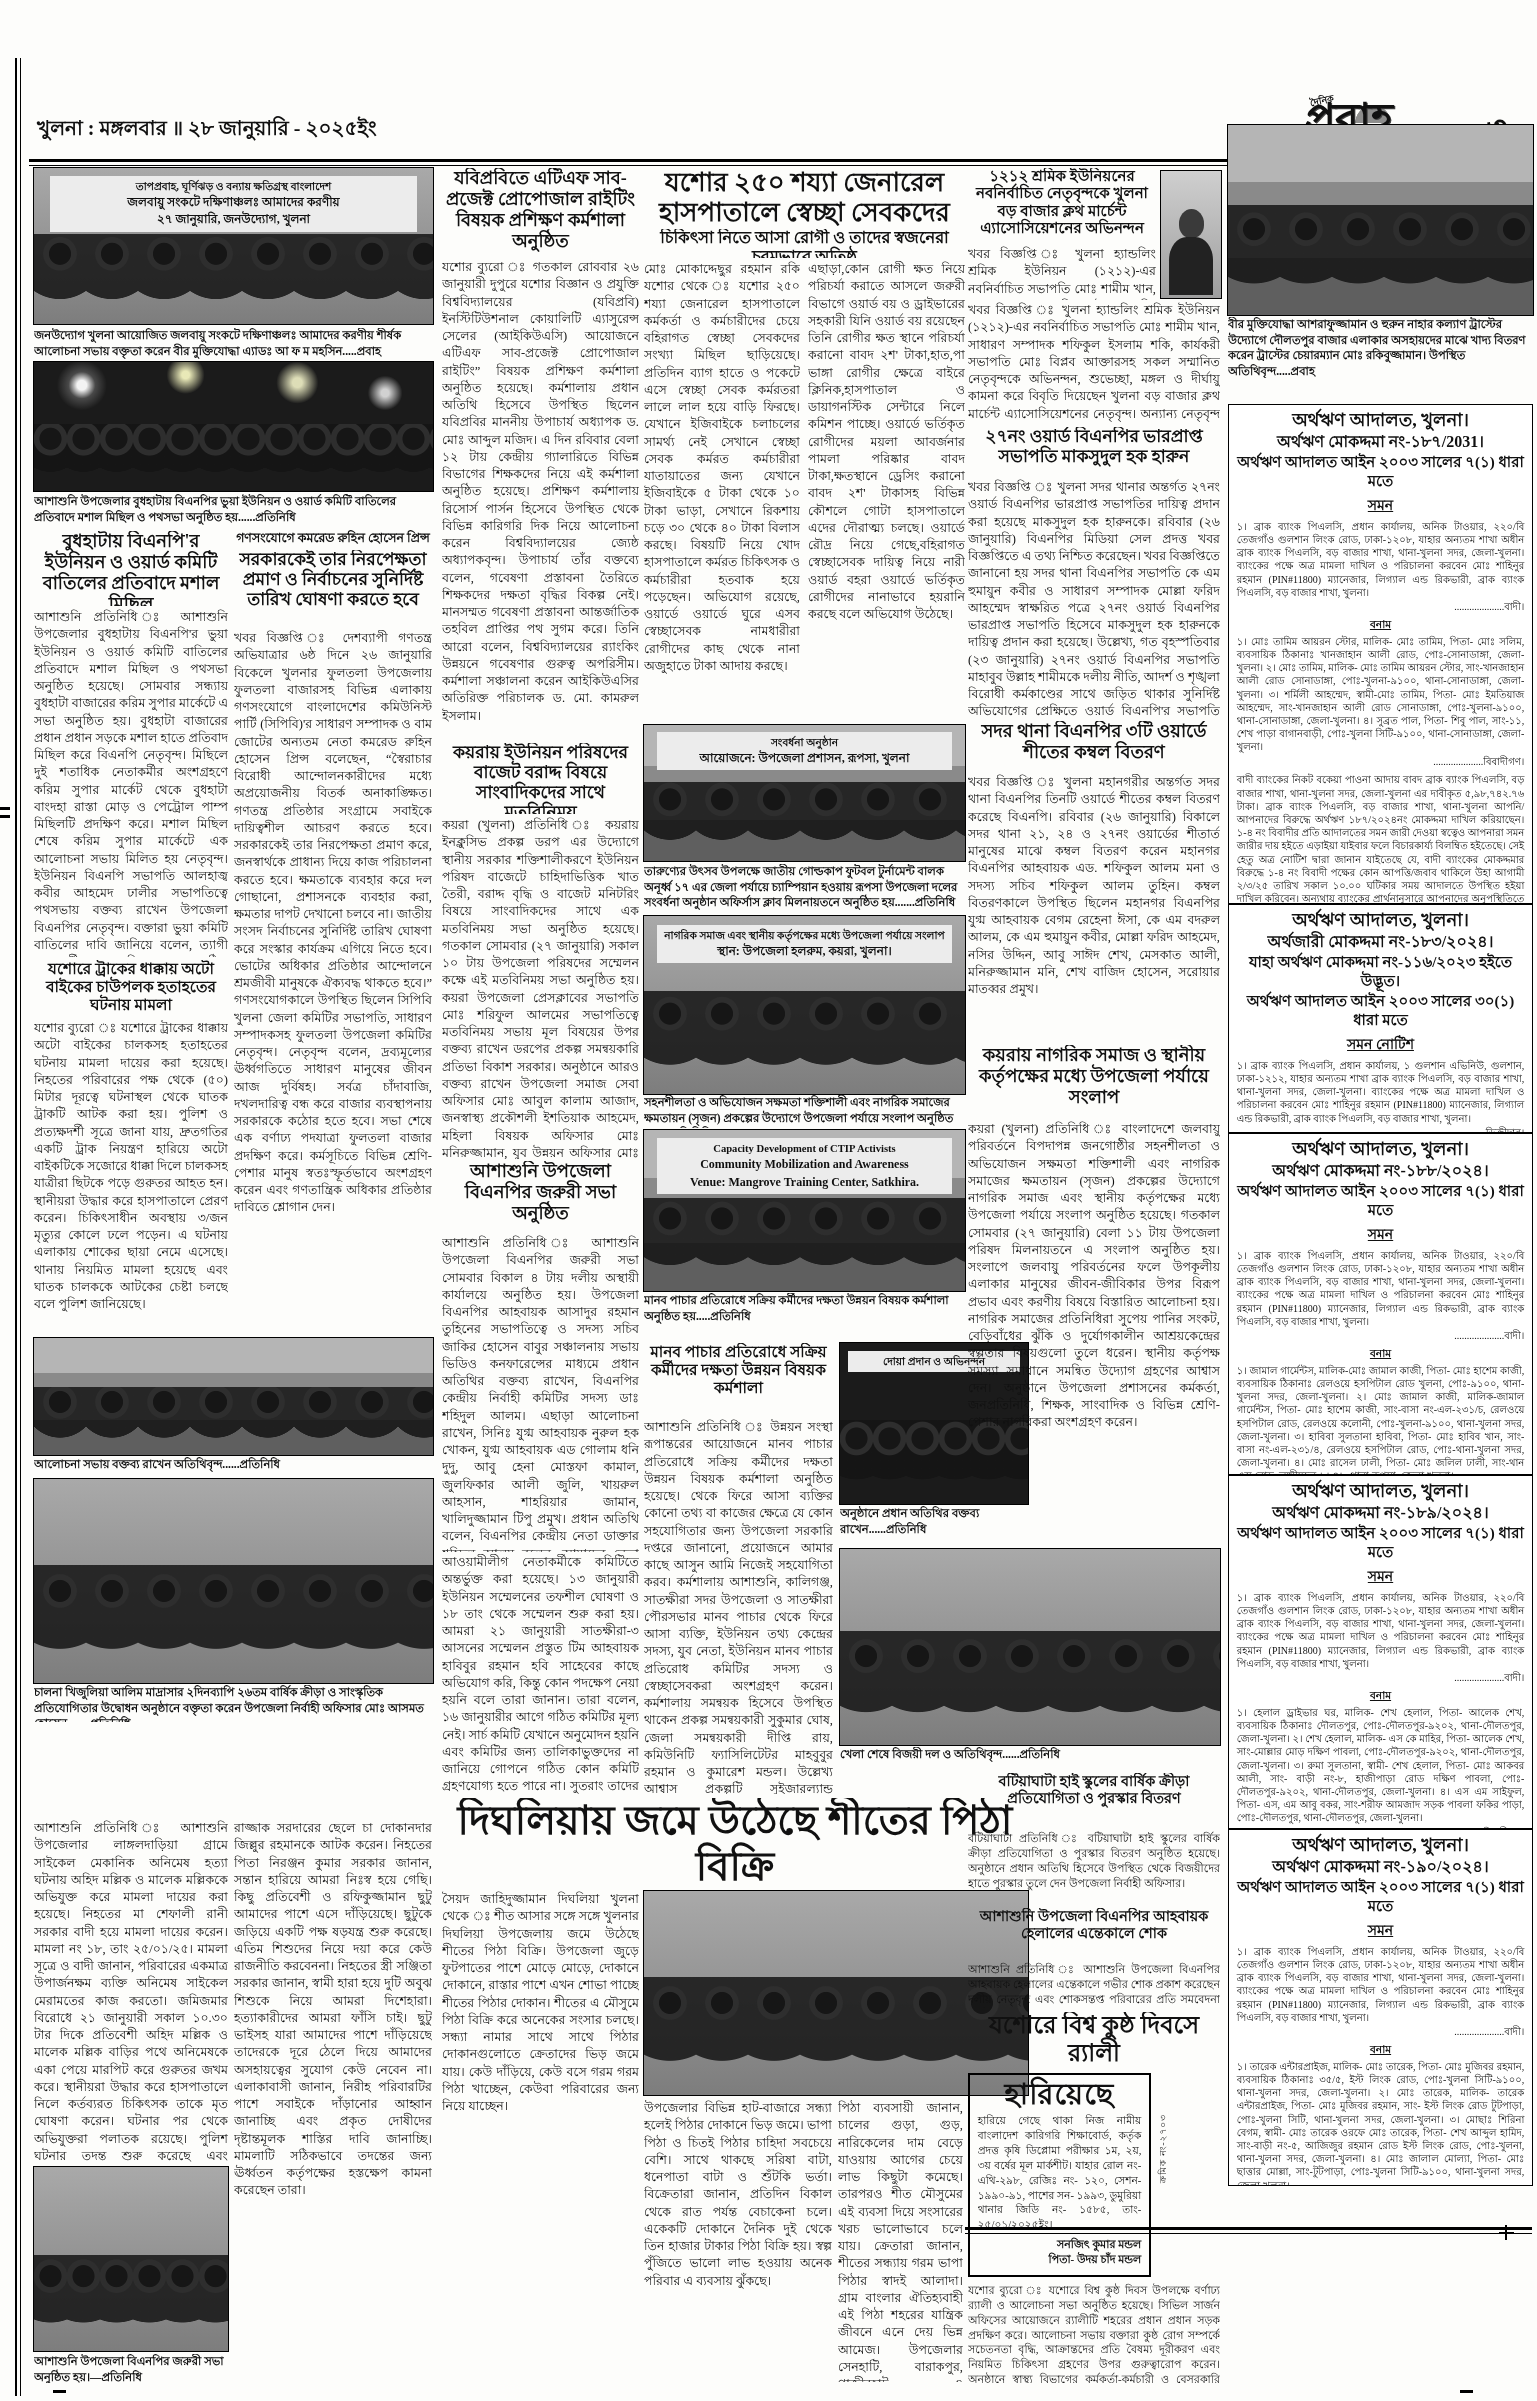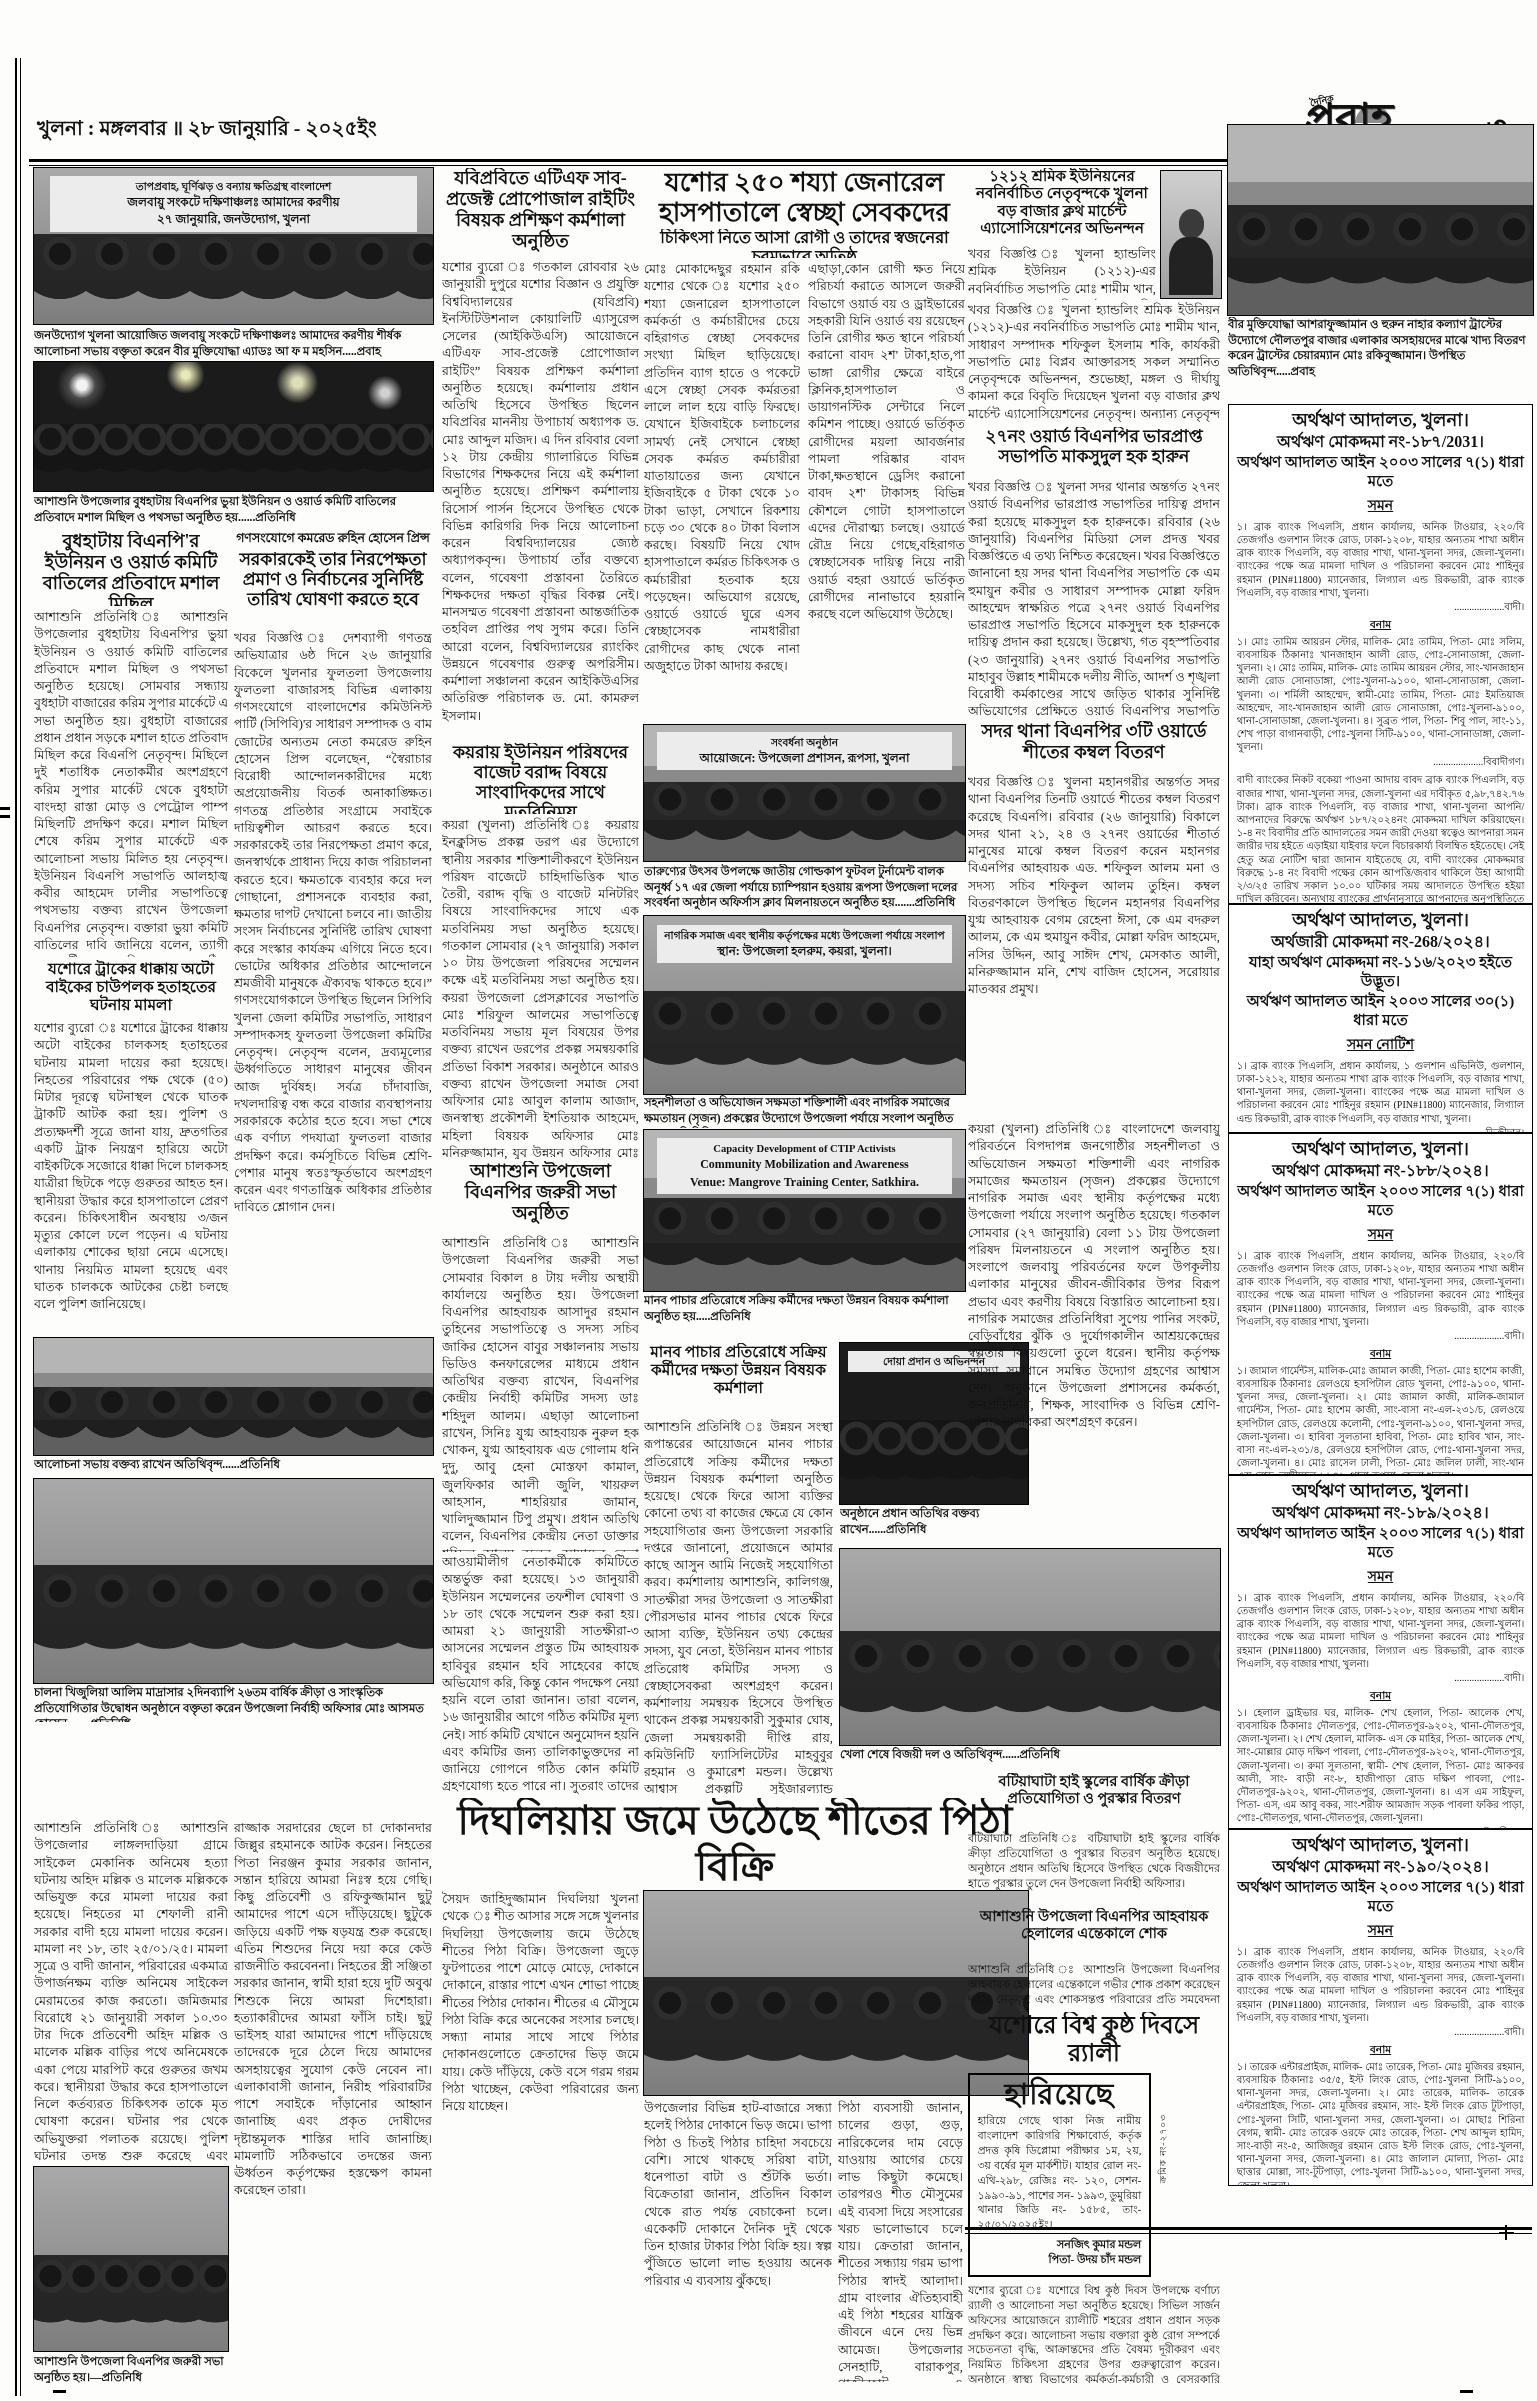--- a/index.html
+++ b/index.html
@@ -213,20 +213,21 @@
   </div>
   <div class="abs body-text" style="left:968px;top:246px;width:188px;height:54px;">খবর বিজ্ঞপ্তি ঃ খুলনা হ্যান্ডলিং শ্রমিক ইউনিয়ন (১২১২)-এর নবনির্বাচিত সভাপতি মোঃ শামীম খান, সাধারণ সম্পাদক শফিকুল ইসলাম শকি, কার্যকরী সভাপতি মোঃ বিপ্লব আক্তারসহ সকল সম্মানিত নেতৃবৃন্দকে অভিনন্দন, শুভেচ্ছা, মঙ্গল ও দীর্ঘায়ু কামনা করে বিবৃতি দিয়েছেন খুলনা বড় বাজার ক্লথ মার্চেন্ট এ্যাসোসিয়েশনের নেতৃবৃন্দ। অন্যান্য নেতৃবৃন্দ যথাক্রমে এস এম ফরহাদ হোসেন, মোঃ আসলাম, মোঃ বাবলু হোসেন, মোঃ মিজানুর রহমান, মোঃ মাসুম ইসলাম জয়, অসিম কুমার পাল, মোঃ মিজানুর রহমান মিলন, মোঃ ওহিদুল ইসলাম, মোঃ ফারুক হোসেন প্রমুখ।</div>
   <div class="abs body-text" style="left:968px;top:302px;width:252px;height:121px;">খবর বিজ্ঞপ্তি ঃ খুলনা হ্যান্ডলিং শ্রমিক ইউনিয়ন (১২১২)-এর নবনির্বাচিত সভাপতি মোঃ শামীম খান, সাধারণ সম্পাদক শফিকুল ইসলাম শকি, কার্যকরী সভাপতি মোঃ বিপ্লব আক্তারসহ সকল সম্মানিত নেতৃবৃন্দকে অভিনন্দন, শুভেচ্ছা, মঙ্গল ও দীর্ঘায়ু কামনা করে বিবৃতি দিয়েছেন খুলনা বড় বাজার ক্লথ মার্চেন্ট এ্যাসোসিয়েশনের নেতৃবৃন্দ। অন্যান্য নেতৃবৃন্দ যথাক্রমে এস এম ফরহাদ হোসেন, মোঃ আসলাম, মোঃ বাবলু হোসেন, মোঃ মিজানুর রহমান, মোঃ মাসুম ইসলাম জয়, অসিম কুমার পাল, মোঃ মিজানুর রহমান মিলন, মোঃ ওহিদুল ইসলাম, মোঃ ফারুক হোসেন প্রমুখ।</div>
 
   <div class="abs hl" style="left:968px;top:427px;width:252px;height:50px;font-size:17.3px;">২৭নং ওয়ার্ড বিএনপির ভারপ্রাপ্ত সভাপতি মাকসুদুল হক হারুন</div>
   <div class="abs body-text" style="left:968px;top:479px;width:252px;height:238px;">খবর বিজ্ঞপ্তি ঃ খুলনা সদর থানার অন্তর্গত ২৭নং ওয়ার্ড বিএনপির ভারপ্রাপ্ত সভাপতির দায়িত্ব প্রদান করা হয়েছে মাকসুদুল হক হারুনকে। রবিবার (২৬ জানুয়ারি) বিএনপির মিডিয়া সেল প্রদত্ত খবর বিজ্ঞপ্তিতে এ তথ্য নিশ্চিত করেছেন। খবর বিজ্ঞপ্তিতে জানানো হয় সদর থানা বিএনপির সভাপতি কে এম হুমায়ুন কবীর ও সাধারণ সম্পাদক মোল্লা ফরিদ আহম্মেদ স্বাক্ষরিত পত্রে ২৭নং ওয়ার্ড বিএনপির ভারপ্রাপ্ত সভাপতি হিসেবে মাকসুদুল হক হারুনকে দায়িত্ব প্রদান করা হয়েছে। উল্লেখ্য, গত বৃহস্পতিবার (২৩ জানুয়ারি) ২৭নং ওয়ার্ড বিএনপির সভাপতি মাহাবুব উল্লাহ শামীমকে দলীয় নীতি, আদর্শ ও শৃঙ্খলা বিরোধী কর্মকাণ্ডের সাথে জড়িত থাকার সুনির্দিষ্ট অভিযোগের প্রেক্ষিতে ওয়ার্ড বিএনপি'র সভাপতি পদসহ দলের সকল পর্যায়ের পদ থেকে বহিস্কার করা হয়েছে।</div>
 
   <div class="abs hl" style="left:968px;top:721px;width:252px;height:50px;font-size:18px;">সদর থানা বিএনপির ৩টি ওয়ার্ডে শীতের কম্বল বিতরণ</div>
   <div class="abs body-text" style="left:968px;top:774px;width:252px;height:267px;">খবর বিজ্ঞপ্তি ঃ খুলনা মহানগরীর অন্তর্গত সদর থানা বিএনপির তিনটি ওয়ার্ডে শীতের কম্বল বিতরণ করেছে বিএনপি। রবিবার (২৬ জানুয়ারি) বিকালে সদর থানা ২১, ২৪ ও ২৭নং ওয়ার্ডের শীতার্ত মানুষের মাঝে কম্বল বিতরণ করেন মহানগর বিএনপির আহবায়ক এড. শফিকুল আলম মনা ও সদস্য সচিব শফিকুল আলম তুহিন। কম্বল বিতরণকালে উপস্থিত ছিলেন মহানগর বিএনপির যুগ্ম আহবায়ক বেগম রেহেনা ঈসা, কে এম বদরুল আলম, কে এম হুমায়ুন কবীর, মোল্লা ফরিদ আহমেদ, নসির উদ্দিন, আবু সাঈদ শেখ, মেসকাত আলী, মনিরুজ্জামান মনি, শেখ বাজিদ হোসেন, সরোয়ার মাতব্বর প্রমুখ।</div>
 
+  <div class="abs hl" style="left:968px;top:1045px;width:252px;height:73px;font-size:18px;">কয়রায় নাগরিক সমাজ ও স্থানীয় কর্তৃপক্ষের মধ্যে উপজেলা পর্যায়ে সংলাপ</div>
   <div class="abs body-text" style="left:968px;top:1121px;width:252px;height:423px;">কয়রা (খুলনা) প্রতিনিধি ঃ বাংলাদেশে জলবায়ু পরিবর্তনে বিপদাপন্ন জনগোষ্ঠীর সহনশীলতা ও অভিযোজন সক্ষমতা শক্তিশালী এবং নাগরিক সমাজের ক্ষমতায়ন (সৃজন) প্রকল্পের উদ্যোগে নাগরিক সমাজ এবং স্থানীয় কর্তৃপক্ষের মধ্যে উপজেলা পর্যায়ে সংলাপ অনুষ্ঠিত হয়েছে। গতকাল সোমবার (২৭ জানুয়ারি) বেলা ১১ টায় উপজেলা পরিষদ মিলনায়তনে এ সংলাপ অনুষ্ঠিত হয়। সংলাপে জলবায়ু পরিবর্তনের ফলে উপকূলীয় এলাকার মানুষের জীবন-জীবিকার উপর বিরূপ প্রভাব এবং করণীয় বিষয়ে বিস্তারিত আলোচনা হয়। নাগরিক সমাজের প্রতিনিধিরা সুপেয় পানির সংকট, বেড়িবাঁধের ঝুঁকি ও দুর্যোগকালীন আশ্রয়কেন্দ্রের স্বল্পতার বিষয়গুলো তুলে ধরেন। স্থানীয় কর্তৃপক্ষ সমস্যা সমাধানে সমন্বিত উদ্যোগ গ্রহণের আশ্বাস দেন। অনুষ্ঠানে উপজেলা প্রশাসনের কর্মকর্তা, জনপ্রতিনিধি, শিক্ষক, সাংবাদিক ও বিভিন্ন শ্রেণি-পেশার নাগরিকরা অংশগ্রহণ করেন।</div>
 
   <div class="abs hl" style="left:968px;top:1773px;width:252px;height:56px;font-size:14.4px;">বটিয়াঘাটা হাই স্কুলের বার্ষিক ক্রীড়া প্রতিযোগিতা ও পুরস্কার বিতরণ</div>
   <div class="abs body-sm" style="left:968px;top:1831px;width:252px;height:73px;">বটিয়াঘাটা প্রতিনিধি ঃ বটিয়াঘাটা হাই স্কুলের বার্ষিক ক্রীড়া প্রতিযোগিতা ও পুরস্কার বিতরণ অনুষ্ঠিত হয়েছে। অনুষ্ঠানে প্রধান অতিথি হিসেবে উপস্থিত থেকে বিজয়ীদের হাতে পুরস্কার তুলে দেন উপজেলা নির্বাহী অফিসার।</div>
 
   <div class="abs hl" style="left:968px;top:1908px;width:252px;height:52px;font-size:14.4px;">আশাশুনি উপজেলা বিএনপির আহবায়ক হেলালের এন্তেকালে শোক</div>
   <div class="abs body-sm" style="left:968px;top:1962px;width:252px;height:46px;">আশাশুনি প্রতিনিধি ঃ আশাশুনি উপজেলা বিএনপির আহবায়ক হেলালের এন্তেকালে গভীর শোক প্রকাশ করেছেন দলীয় নেতৃবৃন্দ এবং শোকসন্তপ্ত পরিবারের প্রতি সমবেদনা জানিয়েছেন।</div>
 
   <div class="abs hl" style="left:968px;top:2012px;width:252px;height:58px;font-size:24px;">যশোরে বিশ্ব কুষ্ঠ দিবসে র‌্যালী</div>
 
@@ -259,21 +260,21 @@
         <div class="nvs">বনাম</div>
         <div class="np">১। মোঃ তামিম আয়রন স্টোর, মালিক- মোঃ তামিম, পিতা- মোঃ সলিম, ব্যবসায়িক ঠিকানাঃ খানজাহান আলী রোড, পোঃ-সোনাডাঙ্গা, জেলা-খুলনা। ২। মোঃ তামিম, মালিক- মোঃ তামিম আয়রন স্টোর, সাং-খানজাহান আলী রোড সোনাডাঙ্গা, পোঃ-খুলনা-৯১০০, থানা-সোনাডাঙ্গা, জেলা-খুলনা। ৩। শর্মিলী আহম্মেদ, স্বামী-মোঃ তামিম, পিতা- মোঃ ইমতিয়াজ আহম্মেদ, সাং-খানজাহান আলী রোড সোনাডাঙ্গা, পোঃ-খুলনা-৯১০০, থানা-সোনাডাঙ্গা, জেলা-খুলনা। ৪। সুব্রত পাল, পিতা- শিবু পাল, সাং-১১, শেখ পাড়া বাগানবাড়ী, পোঃ-খুলনা সিটি-৯১০০, থানা-সোনাডাঙ্গা, জেলা-খুলনা।</div>
         <div class="nlab">....................বিবাদীগণ।</div>
         <div class="np" style="margin-top:2.9px;">বাদী ব্যাংকের নিকট বকেয়া পাওনা আদায় বাবদ ব্রাক ব্যাংক পিএলসি, বড় বাজার শাখা, থানা-খুলনা সদর, জেলা-খুলনা এর দাবীকৃত ৫,৯৮,৭৪২.৭৬ টাকা। ব্রাক ব্যাংক পিএলসি, বড় বাজার শাখা, থানা-খুলনা আপনি/আপনাদের বিরুদ্ধে অর্থঋণ ১৮৭/২০২৪নং মোকদ্দমা দাখিল করিয়াছেন। ১-৪ নং বিবাদীর প্রতি আদালতের সমন জারী দেওয়া স্বত্বেও আপনারা সমন জারীর দায় হইতে এড়াইয়া যাইবার ফলে বিচারকার্য্য বিলম্বিত হইতেছে। সেই হেতু অত্র নোটিশ দ্বারা জানান যাইতেছে যে, বাদী ব্যাংকের মোকদ্দমার বিরুদ্ধে ১-৪ নং বিবাদী পক্ষের কোন আপত্তি/জবাব থাকিলে উহা আগামী ২/৩/২৫ তারিখ সকাল ১০.০০ ঘটিকার সময় আদালতে উপস্থিত হইয়া দাখিল করিবেন। অন্যথায় ব্যাংকের প্রার্থনানুসারে আপনাদের অনুপস্থিতিতে মামলাটি নিষ্পত্তি হইবে।</div>
 
       </div>
 
       <div class="notice">
         <div class="vserial" style="left:-14.4px;top:38px;">ক্রমিক নং-২৬৯৯</div>
         <div class="n1">অর্থঋণ আদালত, খুলনা।</div>
-        <div class="n2">অর্থজারী মোকদ্দমা নং-268/২০২৪।</div>
+        <div class="n2">অর্থজারী মোকদ্দমা নং-১৮৩/২০২৪।</div>
         <div class="n3">যাহা অর্থঋণ মোকদ্দমা নং-১১৬/২০২৩ হইতে উদ্ভূত।</div>
         <div class="n3">অর্থঋণ আদালত আইন ২০০৩ সালের ৩০(১) ধারা মতে</div>
         <div class="nsum">সমন নোটিশ</div>
         <div class="np">১। ব্রাক ব্যাংক পিএলসি, প্রধান কার্যালয়, ১ গুলশান এভিনিউ, গুলশান, ঢাকা-১২১২, যাহার অন্যতম শাখা ব্রাক ব্যাংক পিএলসি, বড় বাজার শাখা, থানা-খুলনা সদর, জেলা-খুলনা। ব্যাংকের পক্ষে অত্র মামলা দাখিল ও পরিচালনা করবেন মোঃ শাহিনুর রহমান (PIN#11800) ম্যানেজার, লিগ্যাল এন্ড রিকভারী, ব্রাক ব্যাংক পিএলসি, বড় বাজার শাখা, খুলনা।</div>
         <div class="nlab">...............ডিক্রীদার।</div>
 
         <div class="np" style="margin-top:2.9px;"></div>
 
       </div>
 

